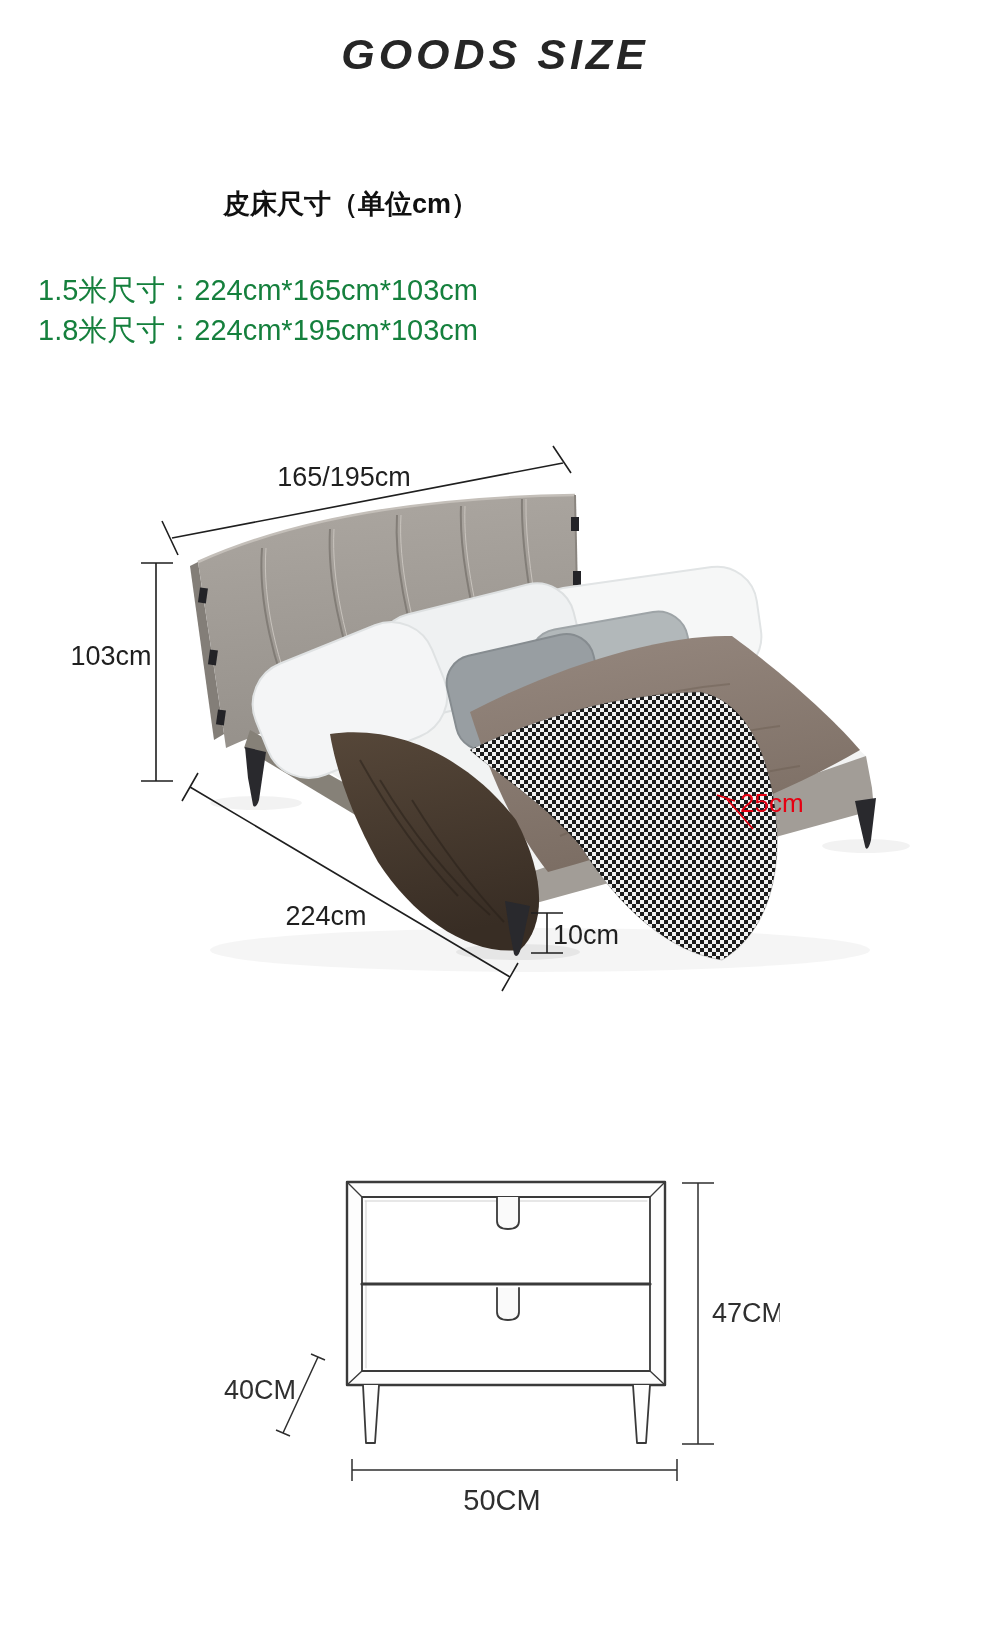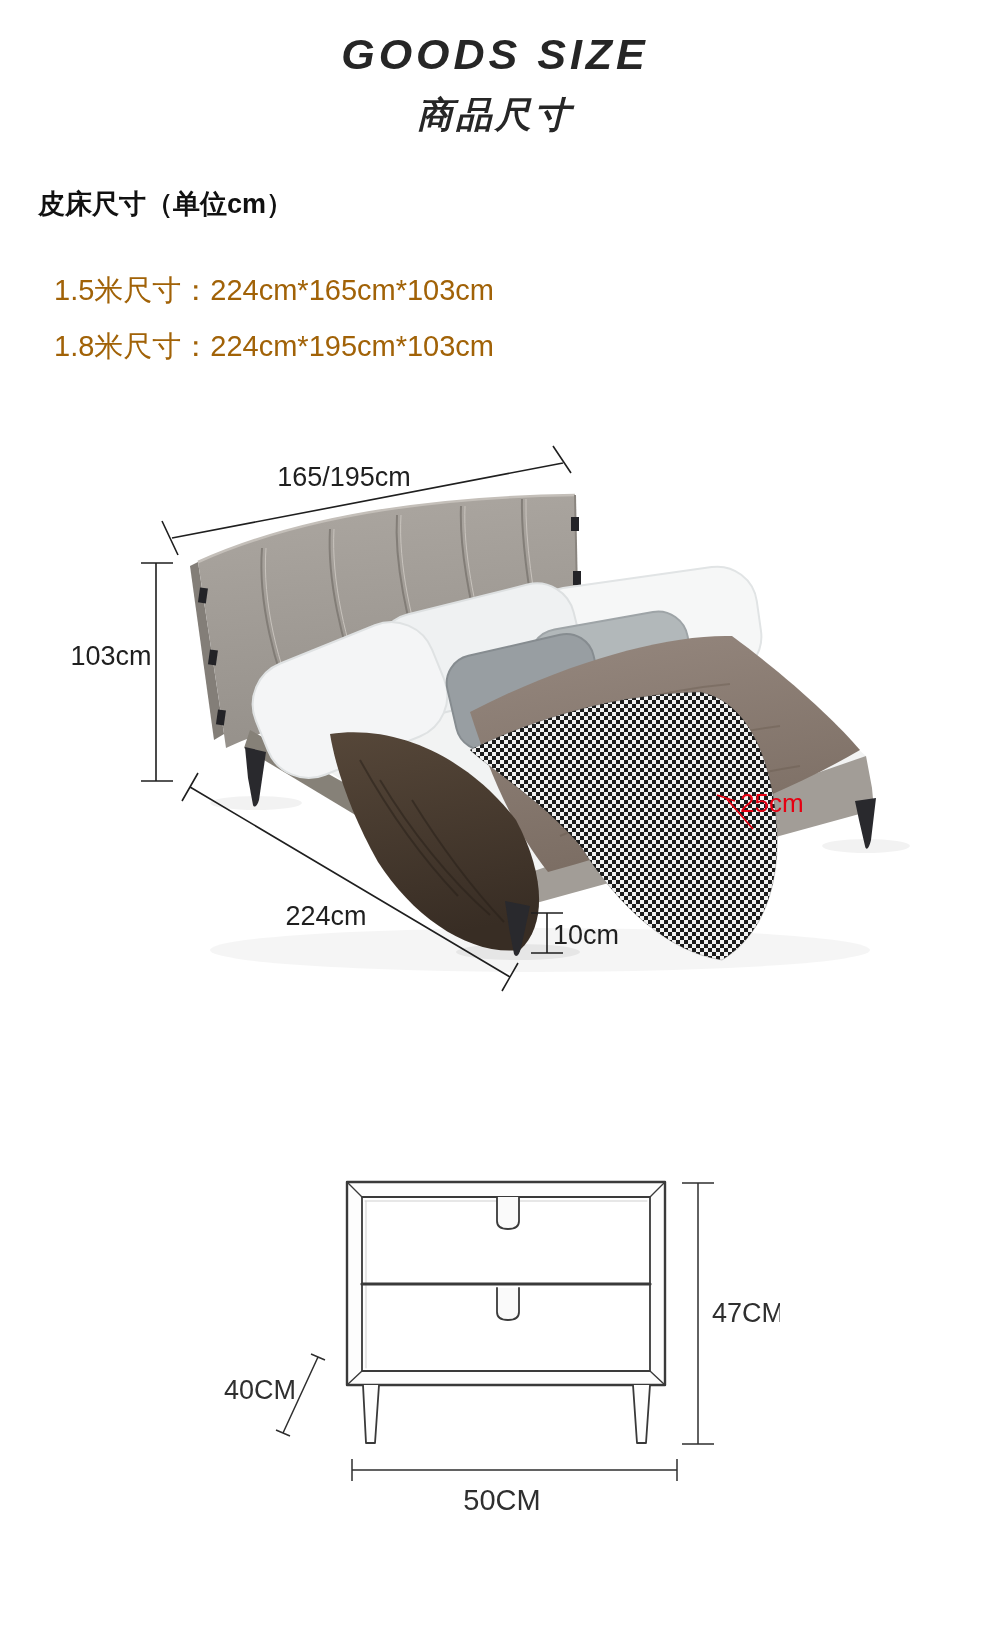--- a/index.html
+++ b/index.html
@@ -3,35 +3,34 @@
 <meta charset="utf-8">
 <style>
   html,body{margin:0;padding:0;background:#ffffff;}
   .page{position:relative;width:990px;height:1636px;background:#fff;overflow:hidden;
         font-family:"Liberation Sans","DejaVu Sans",sans-serif;color:#1a1a1a;}
   .abs{position:absolute;}
   header.hdr{position:absolute;left:0;top:0;width:100%;text-align:center;font-style:italic;}
   .hdr h1{margin:30px 0 0;font-size:43px;font-weight:700;letter-spacing:4px;color:#262626;}
   .hdr h2{margin:12px 0 0;font-size:36px;font-weight:700;letter-spacing:3px;color:#262626;}
   .specs{position:absolute;left:38px;top:186px;}
-  .specs .intro{margin:0 0 48px;font-size:27px;font-weight:700;color:#111;}
-  .specs .size{margin:16px;font-size:29px;font-weight:400;line-height:40px;color:#a16207;}
+  .specs .intro{margin:0 0 48px;font-size:27px;font-weight:700;color:#111;text-align:right;}
+  .specs .size{margin:0;font-size:29px;font-weight:400;line-height:40px;color:#15803d;}
   svg text{font-family:"Liberation Sans","DejaVu Sans",sans-serif;}
   .dimtext{font-size:27px;fill:#1f1f1f;}
   .dimtext-red{font-size:26px;fill:#e60012;}
   .ns-text{font-size:27px;fill:#2f2f2f;}
 </style>
 </head>
 <body>
 
 <div class="page">
 
   <header class="hdr">
     <h1>GOODS SIZE</h1>
-    <h2>商品尺寸</h2>
   </header>
 
   <section class="specs">
     <p class="intro">皮床尺寸（单位cm）</p>
     <p class="size">1.5米尺寸：224cm*165cm*103cm</p>
     <p class="size">1.8米尺寸：224cm*195cm*103cm</p>
   </section>
 
   <svg class="abs" style="left:0;top:400px;" width="990" height="620" viewBox="0 400 990 620">
     <defs>

